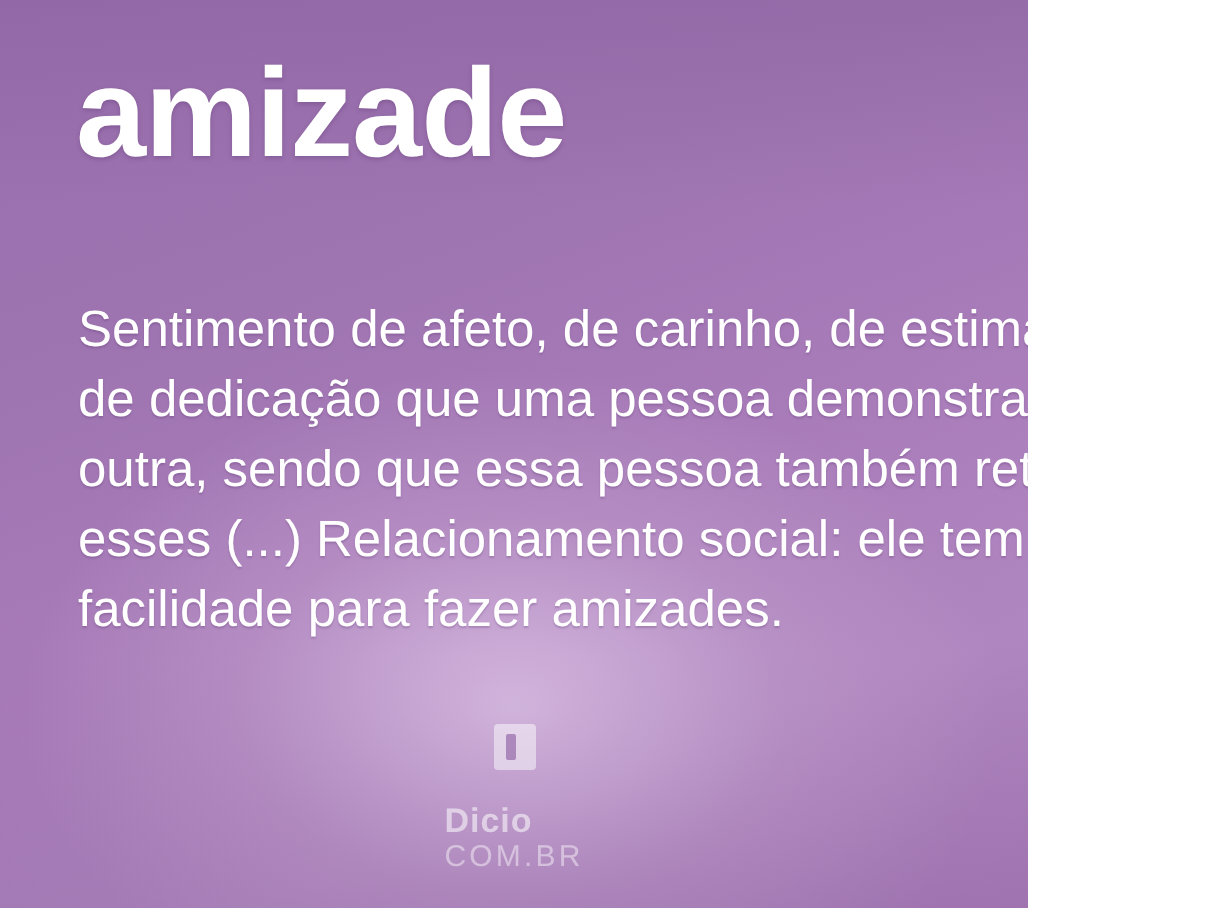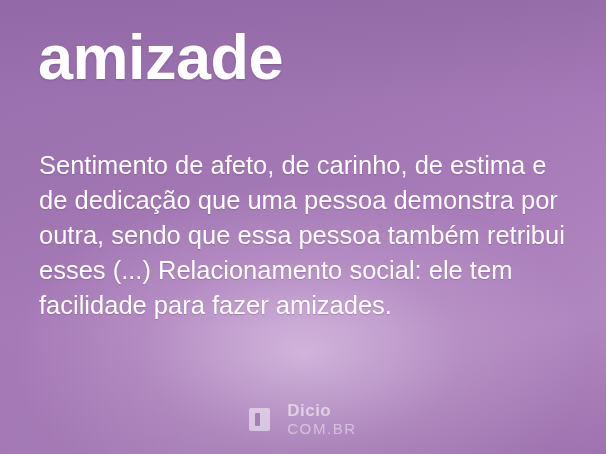--- a/index.html
+++ b/index.html
@@ -7,21 +7,21 @@
     padding: 0;
   }
   body {
     width: 606px;
     height: 454px;
     overflow: hidden;
     font-family: "Liberation Sans", sans-serif;
   }
   #card {
     position: relative;
-    width: 606px;
+    width: 514px;
     height: 454px;
     background:
       radial-gradient(ellipse 70% 55% at 50% 78%, rgba(214,186,224,0.95) 0%, rgba(189,153,201,0.55) 38%, rgba(160,120,175,0.12) 68%, rgba(150,110,165,0) 100%),
       linear-gradient(160deg, #9a6fae 0%, #9d73b0 28%, #a97cba 55%, #b288c2 78%, #a87bb8 100%);
     overflow: hidden;
   }
   #card::after {
     content: "";
     position: absolute;
     left: 0; top: 0; right: 0; bottom: 0;
@@ -58,20 +58,21 @@
     position: absolute;
     left: 0;
     right: 0;
     bottom: 18px;
     display: flex;
     align-items: center;
     justify-content: center;
     gap: 17px;
     z-index: 2;
     opacity: 0.62;
+    flex-direction: column;
   }
   #logo-mark {
     width: 21px;
     height: 23px;
     position: relative;
     background: rgba(255,255,255,0.80);
     border-radius: 2px;
     flex: none;
   }
   #logo-mark::before {

